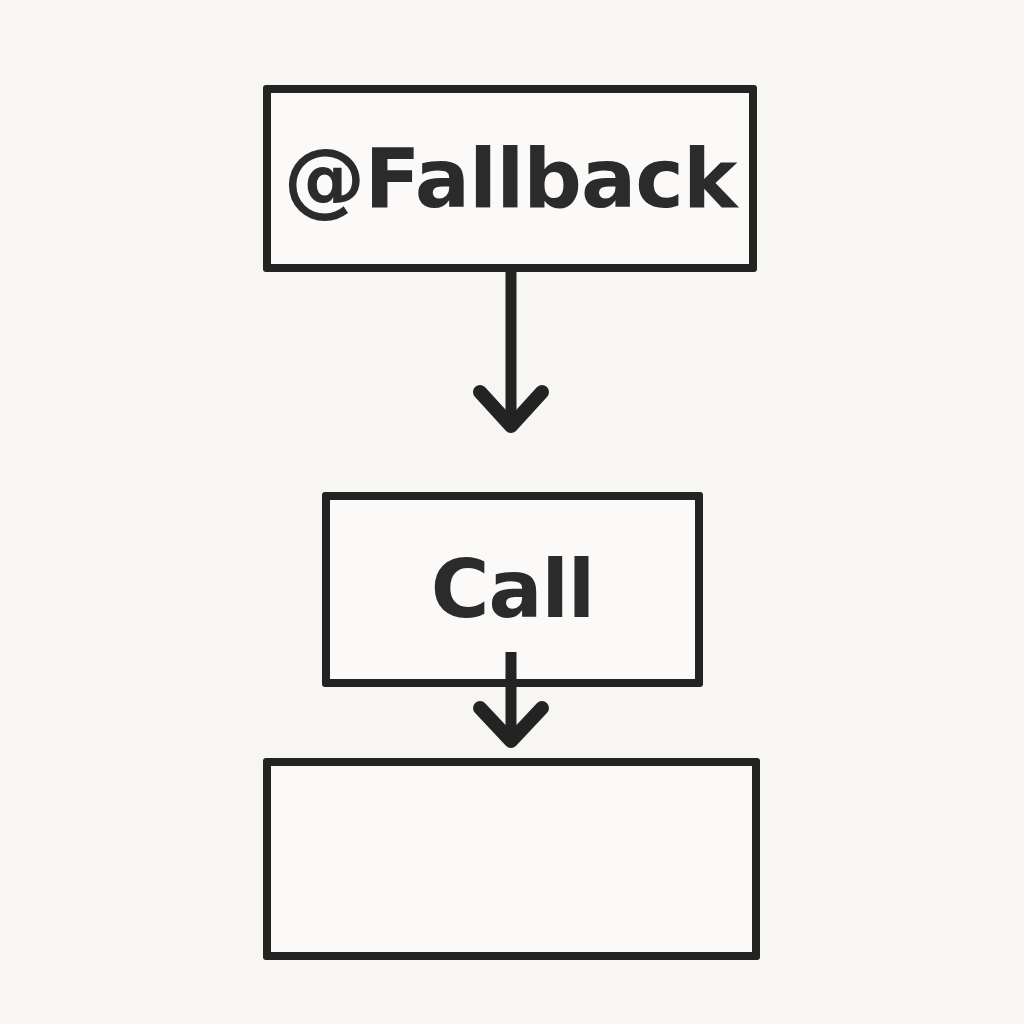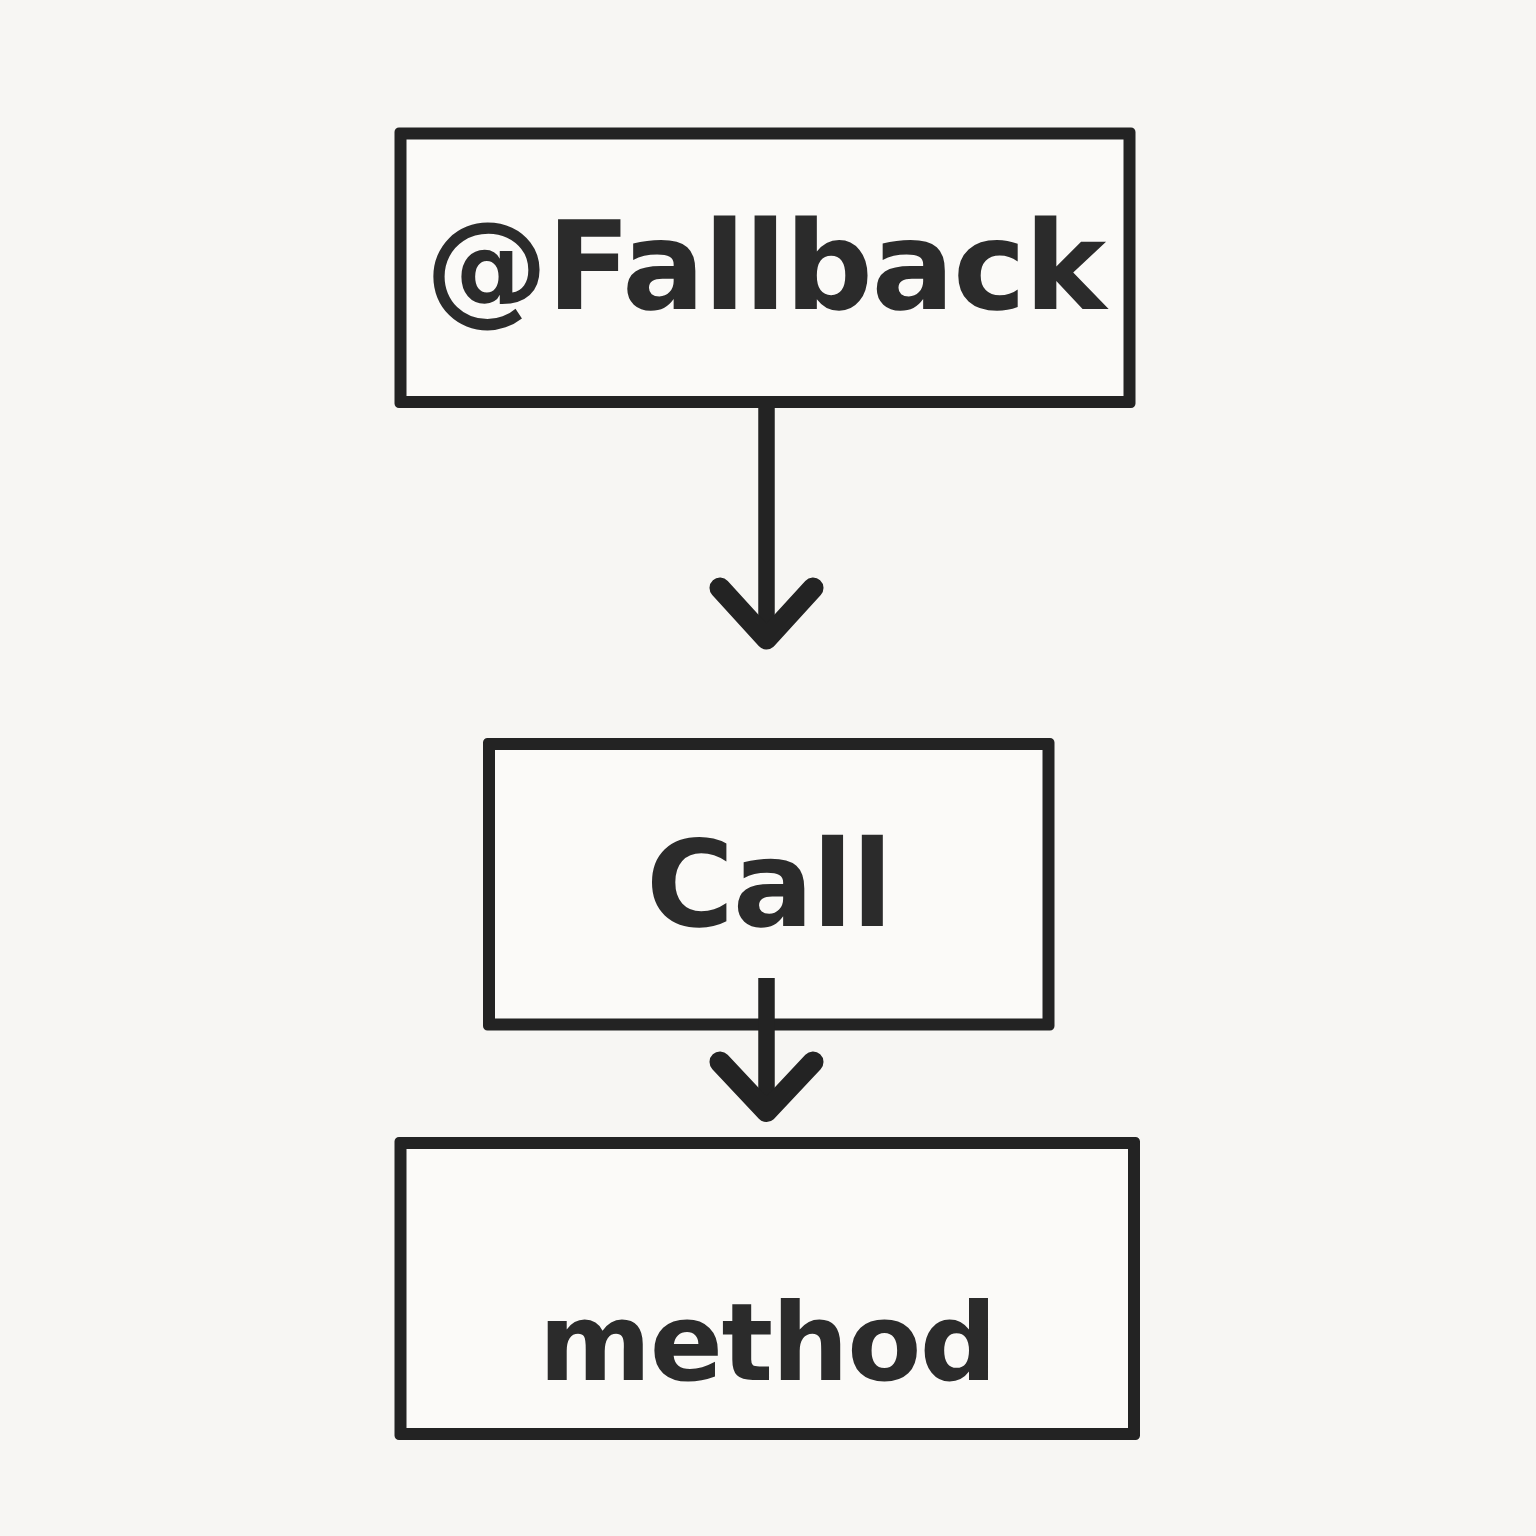--- a/index.html
+++ b/index.html
@@ -84,17 +84,16 @@
   </div>
 
   <svg class="arrow arrow-2" width="90" height="96" viewBox="0 0 90 96" aria-hidden="true">
     <path class="shaft" d="M45 0 L45 80"></path>
     <path class="head" d="M14 56 L45 89 L76 56"></path>
   </svg>
 
   <div class="node node-fallback-method">
     <span class="node-label">
       <br>
-      <span>method</span>
     </span>
   </div>
 
 </div>
 
 </body></html>

